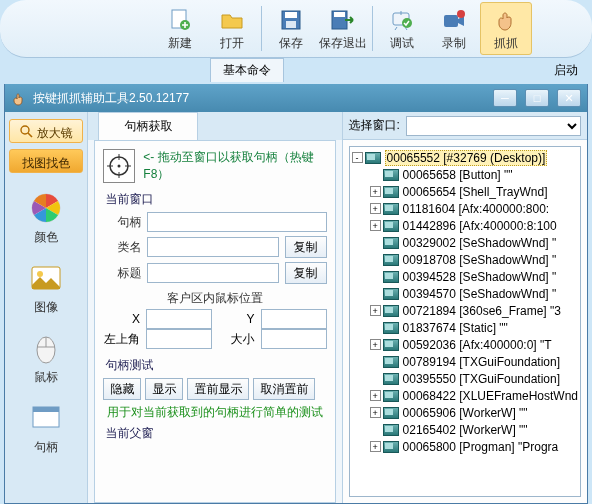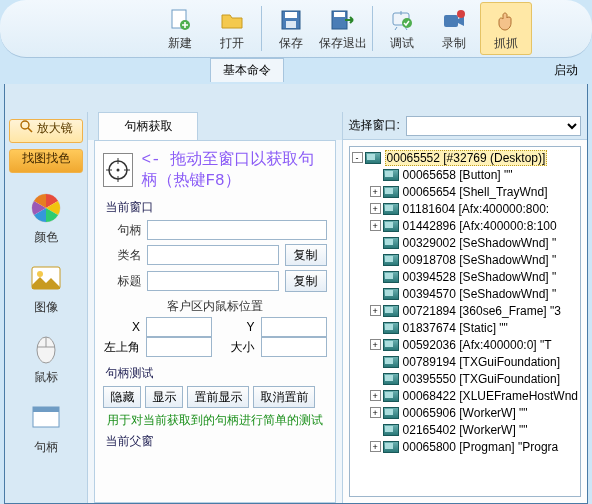--- a/index.html
+++ b/index.html
@@ -13,31 +13,31 @@
 .tabrow { position: absolute; top: 58px; left: 210px; height: 24px; display: flex; align-items: center; gap: 10px; }
 .tabrow .tab { background: #f0f6fb; border: 1px solid #a7c5de; border-bottom: none; padding: 3px 12px; font-size: 12px; }
 .launch { position: absolute; top: 58px; right: 6px; font-size: 12px; padding: 4px 8px; }
 .modal { position: absolute; top: 84px; left: 4px; right: 4px; bottom: 0; background: #d8e9f5; border: 1px solid #4a7ba6; border-top: none; }
 .titlebar { height: 28px; background: linear-gradient(#5fa3c9, #478ab0); display: flex; align-items: center; padding: 0 6px; color: #fff; font-size: 13px; gap: 6px; }
 .titlebar .ticon { width: 16px; height: 16px; }
 .titlebar .spacer { flex: 1; }
 .winbtn { width: 24px; height: 18px; background: linear-gradient(#e9f4fb,#bcd6eb); border: 1px solid #5c8fb3; border-radius: 2px; display: flex; align-items: center; justify-content: center; margin-left: 2px; font-size: 11px; }
 .body { position: absolute; top: 28px; left: 0; right: 0; bottom: 0; display: flex; }
 .leftcol { width: 88px; background: #d8e9f5; border-right: 1px solid #b7d0e4; display: flex; flex-direction: column; align-items: center; padding-top: 4px; }
-.pillbtn { width: 74px; height: 24px; margin: 3px 0; border: 1px solid #f0b24a; background: linear-gradient(#fff3d6,#ffe6a6); border-radius: 3px; display: flex; align-items: flex-start; justify-content: center; gap: 3px; font-size: 12px; color: #5c3d00; }
+.pillbtn { width: 74px; height: 24px; margin: 3px 0; border: 1px solid #f0b24a; background: linear-gradient(#fff3d6,#ffe6a6); border-radius: 3px; display: flex; align-items: flex-end; justify-content: center; gap: 3px; font-size: 12px; color: #5c3d00; }
 .pillbtn.dark { background: linear-gradient(#ffc95a,#f0a830); color: #402800; }
 .side-item { width: 72px; display: flex; flex-direction: column; align-items: center; margin-top: 14px; gap: 3px; color: #333; }
 .side-item .sic { width: 36px; height: 36px; display: flex; align-items: center; justify-content: center; }
 .centercol { width: 268px; background: #f0f6fb; border-right: 1px solid #b7d0e4; position: relative; }
 .tabbar { height: 28px; display: flex; align-items: flex-end; padding-left: 10px; background: #d8e9f5; }
 .ctab { background: #fdfdfd; border: 1px solid #b7d0e4; border-bottom: none; padding: 5px 25px; font-size: 12px; }
 .panel { position: absolute; top: 28px; left: 6px; right: 6px; bottom: 0; background: #fdfdfd; border: 1px solid #b7d0e4; padding: 8px 8px; overflow: hidden; }
 .dragrow { display: flex; align-items: center; gap: 8px; margin-bottom: 8px; }
 .dragbox { width: 34px; height: 34px; border: 1px solid #888; background: #fff; display: flex; align-items: center; justify-content: center; }
-.hint { color: #8b5cf6; font-size: 16px; font-family: Liberation Mono, monospace; }
+.hint { color: #15803d; font-size: 12px; }
 .section-title { color: #225; margin: 4px 0 4px 2px; }
 .frow { display: flex; align-items: center; margin: 4px 0; gap: 6px; }
 .frow .flabel { width: 38px; text-align: right; color: #333; }
 .frow input[type=text] { flex: 1; height: 20px; border: 1px solid #9db6cc; background: #fff; padding: 0 4px; min-width: 0; }
 .btn { height: 22px; border: 1px solid #9db6cc; background: linear-gradient(#fdfdfd,#e6eef6); padding: 0 8px; font-size: 12px; }
 .subhead { text-align: center; color: #333; margin: 6px 0 2px; }
 .pairrow { display: flex; align-items: center; gap: 6px; justify-content: center; }
 .pairrow .plabel { width: 44px; text-align: right; }
 .pairrow input { width: 66px; height: 20px; border: 1px solid #9db6cc; }
 .testrow { display: flex; align-items: center; gap: 4px; margin: 4px 0; flex-wrap: wrap; }
@@ -128,20 +128,30 @@
       </span>
     <span class="lbl">抓抓</span>
   </div>
 </div>
 <div class="tabrow">
   <div class="tab">基本命令</div>
 </div>
 <div class="launch">启动</div>
 
 <div class="modal">
+  <div class="titlebar">
+    <span class="ticon"><svg width="16" height="16">
+          <path d="M3 10c0-1 1-2 2-2s1 1 1 1V5c0-1 1-1 1-1s1 0 1 1v3s0-1 1-1 2 1 2 1v3c0 3-2 4-4 4s-4-2-4-4z" fill="#f4c28a" stroke="#8a5020" stroke-width="0.8"></path>
+        </svg></span>
+    <span>按键抓抓辅助工具2.50.12177</span>
+    <span class="spacer"></span>
+    <div class="winbtn">─</div>
+    <div class="winbtn">□</div>
+    <div class="winbtn">✕</div>
+  </div>
   <div class="body">
 
     <div class="leftcol">
       <div class="pillbtn">
         <span><svg width="14" height="14">
               <circle cx="5" cy="5" r="4" fill="none" stroke="#b06a00" stroke-width="1.4"></circle>
               <path d="M8 8l4 4" stroke="#b06a00" stroke-width="1.6"></path>
             </svg></span>
         <span>放大镜</span>
       </div>

